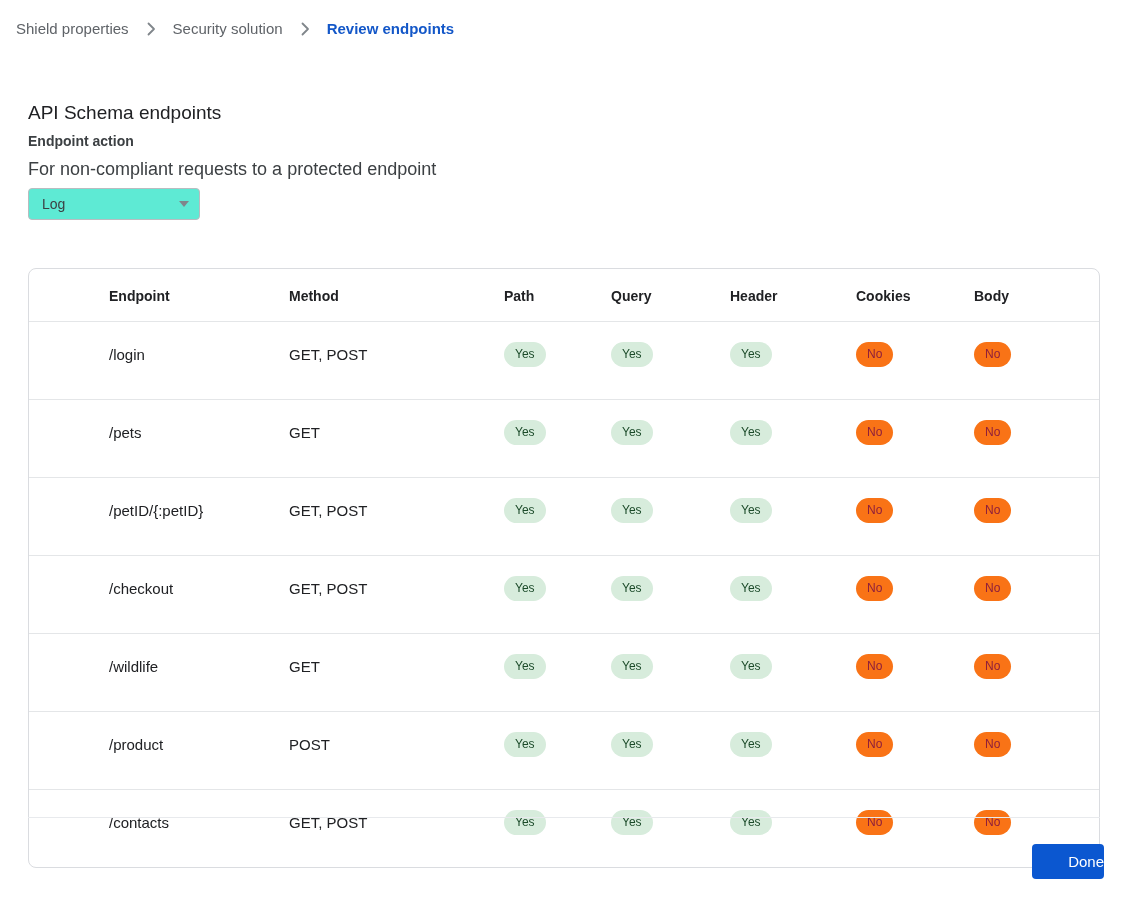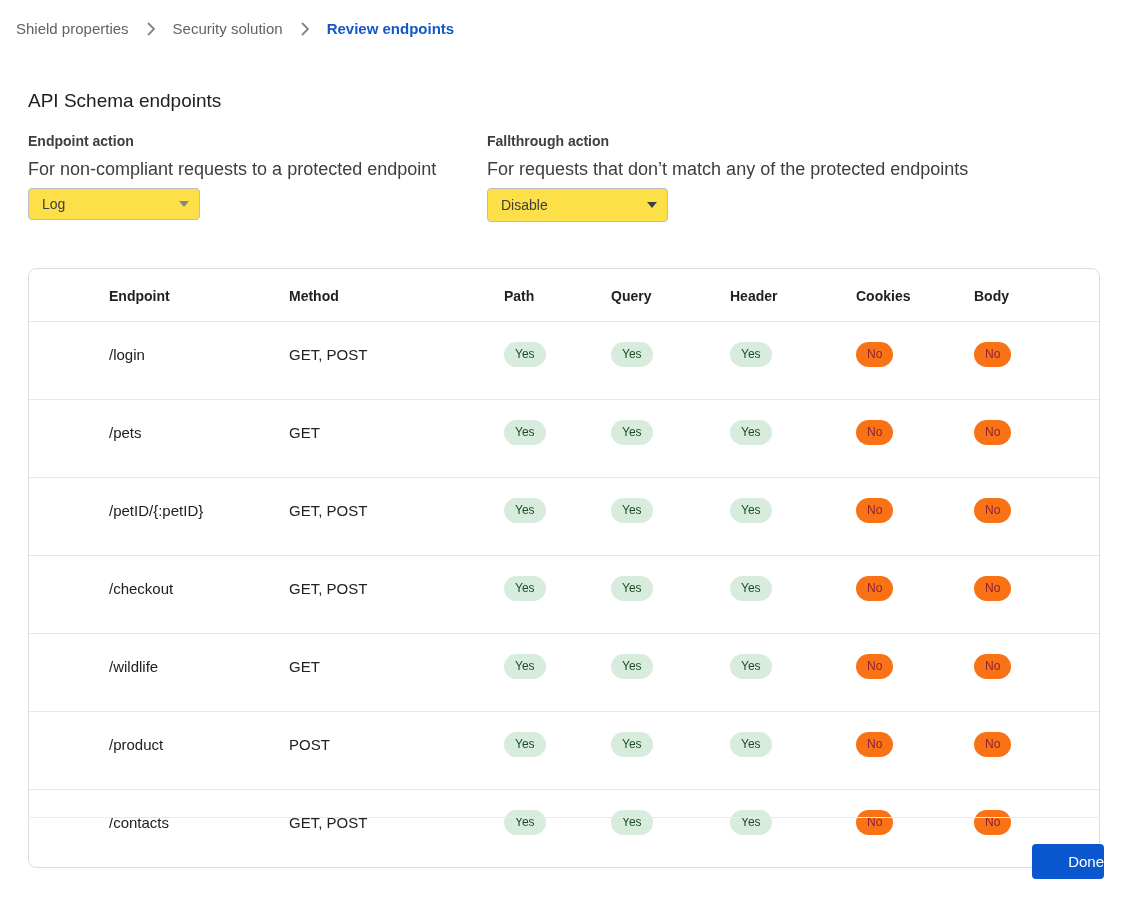--- a/index.html
+++ b/index.html
@@ -49,21 +49,21 @@
     align-items: center;
     justify-content: center;
     color: #80868b;
   }
   .crumb-sep svg { display: block; }
 
   
   .page-title {
     position: absolute;
     left: 28px;
-    top: 88px;
+    top: 100px;
     font-size: 19px;
     line-height: 26px;
     color: #202124;
     font-weight: normal;
     margin: 0;
   }
 
   
   .field {
     position: absolute;
@@ -85,21 +85,21 @@
     margin-bottom: 9px;
   }
 
   .select {
     box-sizing: border-box;
     display: flex;
     align-items: center;
     justify-content: space-between;
     border: 1px solid #b9bcc0;
     border-radius: 4px;
-    background: #fde047;
+    background: #5eead4;
     padding: 0 10px 0 13px;
     cursor: pointer;
     user-select: none;
   }
   .select-endpoint { width: 172px; height: 32px; }
   .select-fallthrough { width: 181px; height: 34px; margin-top: 3px; }
 
   .select-value {
     font-size: 14px;
     color: #3c4043;
@@ -239,32 +239,20 @@
     <div class="select select-endpoint">
       <span class="select-value">Log</span>
       <span class="select-caret">
         <svg width="10" height="6" viewBox="0 0 10 6" aria-hidden="true">
           <path d="M0 0 L10 0 L5 6 Z" fill="#80868b"></path>
         </svg>
       </span>
     </div>
   </div>
 
-  <div class="field field-fallthrough">
-    <div class="field-label">Fallthrough action</div>
-    <div class="field-help">For requests that don’t match any of the protected endpoints</div>
-    <div class="select select-fallthrough">
-      <span class="select-value">Disable</span>
-      <span class="select-caret">
-        <svg width="10" height="6" viewBox="0 0 10 6" aria-hidden="true">
-          <path d="M0 0 L10 0 L5 6 Z" fill="#3c4043"></path>
-        </svg>
-      </span>
-    </div>
-  </div>
 
   <div class="table-card">
     <table class="endpoints">
       <thead>
         <tr>
           <th class="col-endpoint">Endpoint</th>
           <th class="col-method">Method</th>
           <th class="col-path">Path</th>
           <th class="col-query">Query</th>
           <th class="col-header">Header</th>

